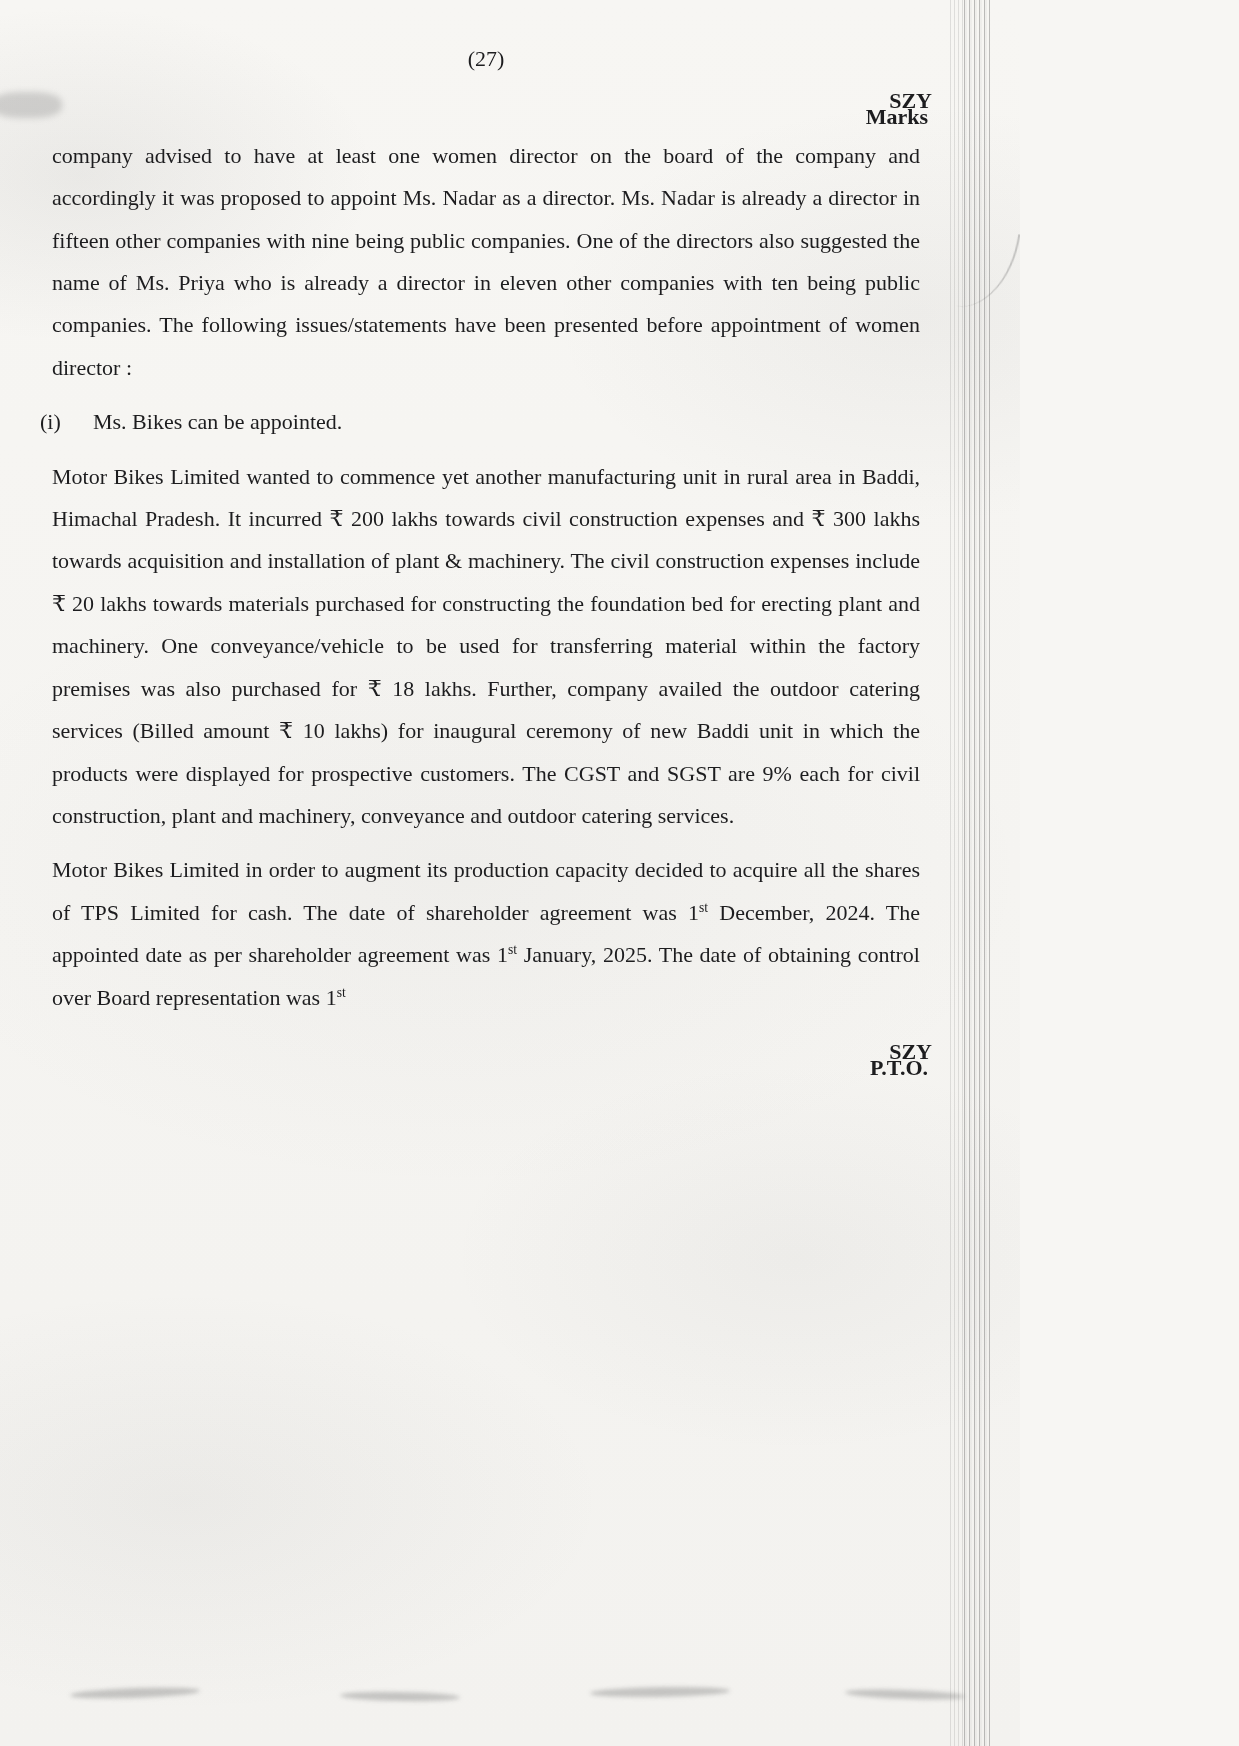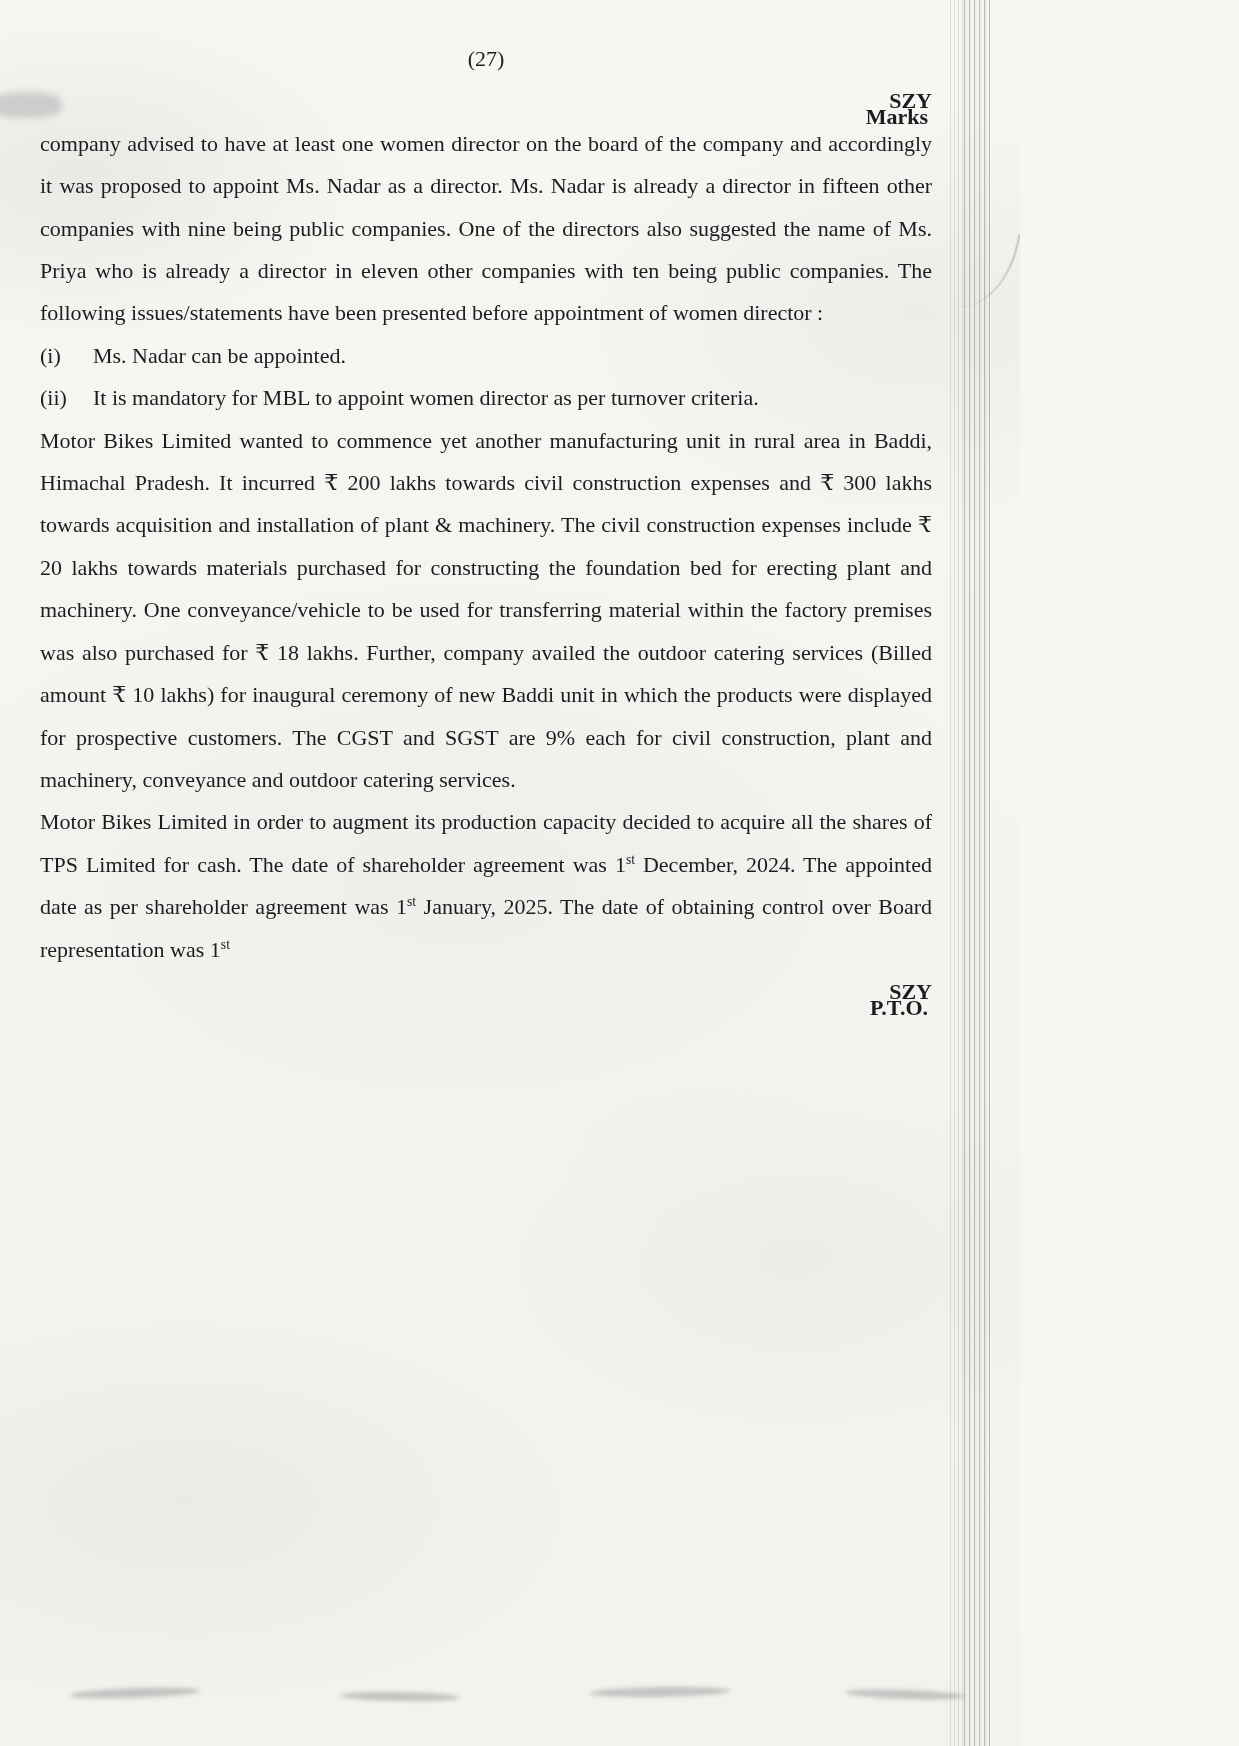--- a/index.html
+++ b/index.html
@@ -67,21 +67,21 @@
     text-align: right;
     font-weight: bold;
   }
   .header-right, .footer-right {
     position: absolute;
     right: 4px;
     top: 16px;
     font-weight: bold;
   }
   p.para {
-    margin: 0;
+    margin: 12px;
     text-align: justify;
     text-align-last: left;
   }
   .list-item { display: flex; }
   .list-marker { flex: 0 0 53px; }
   .list-text {
     flex: 1;
     text-align: justify;
     text-align-last: left;
   }
@@ -126,25 +126,21 @@
 
     <div class="header-row">
       <span>SZY</span>
       <span class="header-right">Marks</span>
     </div>
 
     <p class="para">company advised to have at least one women director on the board of the company and accordingly it was proposed to appoint Ms. Nadar as a director. Ms. Nadar is already a director in fifteen other companies with nine being public companies. One of the directors also suggested the name of Ms. Priya who is already a director in eleven other companies with ten being public companies. The following issues/statements have been presented before appointment of women director :</p>
 
     <div class="list-item">
       <span class="list-marker">(i)</span>
-      <span class="list-text">Ms. Nadar can be appointed.</span>
-    </div>
-    <div class="list-item">
-      <span class="list-marker">(ii)</span>
-      <span class="list-text">It is mandatory for MBL to appoint women director as per turnover criteria.</span>
+      <span class="list-text">Ms. Bikes can be appointed.</span>
     </div>
 
     <p class="para">Motor Bikes Limited wanted to commence yet another manufacturing unit in rural area in Baddi, Himachal Pradesh. It incurred ₹ 200 lakhs towards civil construction expenses and ₹ 300 lakhs towards acquisition and installation of plant &amp; machinery. The civil construction expenses include ₹ 20 lakhs towards materials purchased for constructing the foundation bed for erecting plant and machinery. One conveyance/vehicle to be used for transferring material within the factory premises was also purchased for ₹ 18 lakhs. Further, company availed the outdoor catering services (Billed amount ₹ 10 lakhs) for inaugural ceremony of new Baddi unit in which the products were displayed for prospective customers. The CGST and SGST are 9% each for civil construction, plant and machinery, conveyance and outdoor catering services.</p>
 
     <p class="para">Motor Bikes Limited in order to augment its production capacity decided to acquire all the shares of TPS Limited for cash. The date of shareholder agreement was 1<sup>st</sup> December, 2024. The appointed date as per shareholder agreement was 1<sup>st</sup> January, 2025. The date of obtaining control over Board representation was 1<sup>st</sup></p>
 
     <div class="footer-row">
       <span>SZY</span>
       <span class="footer-right">P.T.O.</span>
     </div>

